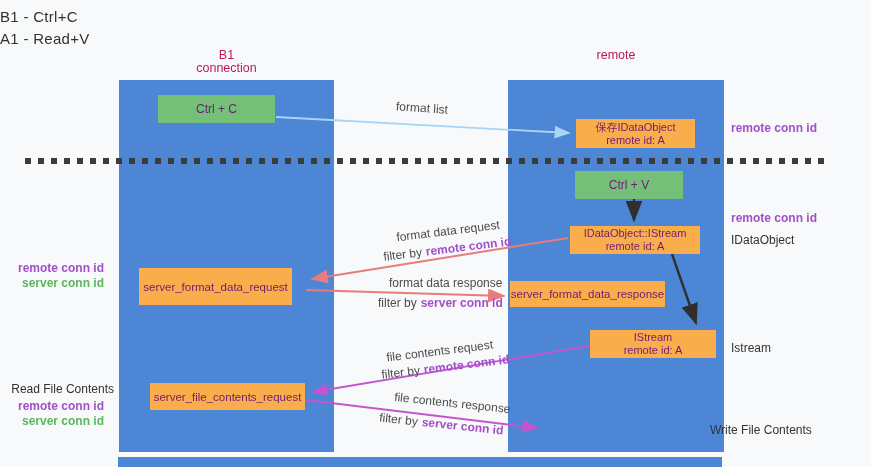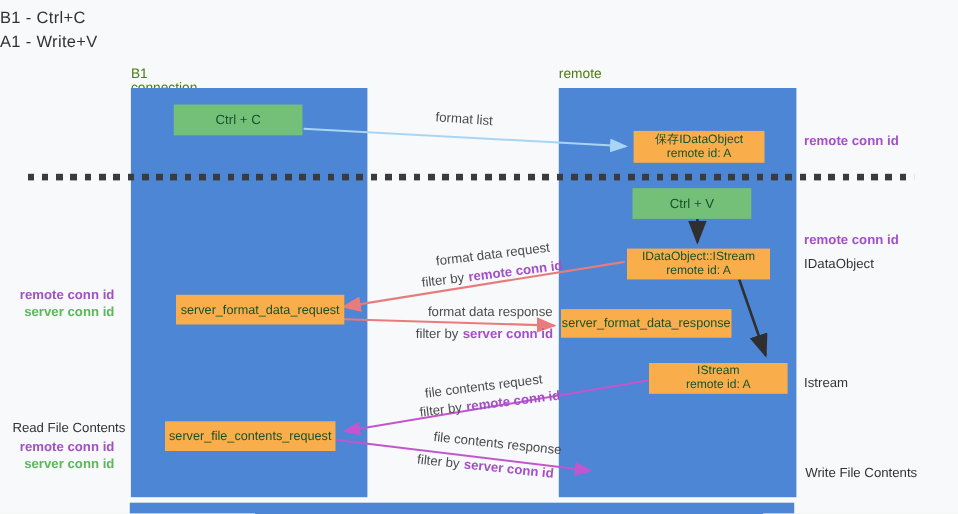--- a/index.html
+++ b/index.html
@@ -8,37 +8,37 @@
     --arrow-salmon:#e87c7c; --arrow-magenta:#c356ce; --arrow-lightblue:#a9d5f5; --arrow-black:#2f2f2f;
     --ink:#3c3c3c; --label-ink:#4c4c4c;
   }
   *{margin:0;padding:0;box-sizing:border-box}
   html,body{background:#f0f0f0}
   body{font-family:"Liberation Sans","DejaVu Sans",sans-serif}
   #canvas{position:relative;width:871px;height:467px;background:#f8f9fa;overflow:hidden}
 
   .title{position:absolute;top:6px;left:0;width:100%;text-align:left;font-size:15px;
          line-height:22px;color:#323232;letter-spacing:.3px}
-  .lane-header{position:absolute;top:61px;font-size:12.5px;line-height:13px;color:#4d7c0f}
+  .lane-header{position:absolute;top:49px;text-align:center;font-size:12.5px;line-height:13px;color:#be185d}
   .lane{position:absolute;top:80px;height:372px;background:var(--lane-blue)}
   .lane-left{left:119px;width:215px}
   .lane-right{left:508px;width:216px}
   .bottom-bar{position:absolute;left:118px;top:457px;width:604px;height:10px;background:var(--lane-blue)}
 
   .dashline{position:absolute;left:25px;top:158px;width:806px;height:6px;z-index:3;
             background:repeating-linear-gradient(90deg,#3b3b3b 0 6px,transparent 6px 13px)}
 
   svg.arrows{position:absolute;left:0;top:0;z-index:2}
   .l-blue{stroke:var(--arrow-lightblue);stroke-width:1.8}
   .l-black{stroke:var(--arrow-black);stroke-width:2.4}
   .l-salmon{stroke:var(--arrow-salmon);stroke-width:2}
   .l-magenta{stroke:var(--arrow-magenta);stroke-width:1.8}
 
   .node{position:absolute;z-index:4;display:flex;flex-direction:column;align-items:center;
-        justify-content:center;color:#14532d;text-align:left;white-space:nowrap}
+        justify-content:center;color:#701a75;text-align:left;white-space:nowrap}
   .node.green{background:var(--box-green);font-size:12px}
   .node.orange{background:var(--box-orange);font-size:11.5px}
   .node.two{font-size:11px;line-height:13px}
 
   .flabel{position:absolute;z-index:5;font-size:12px;color:var(--label-ink);white-space:nowrap}
   .kw{font-weight:bold;margin-left:4px}
   .purple{color:var(--purple-text)}
   .green-t{color:var(--green-text)}
   .side{position:absolute;z-index:5;font-size:12px;white-space:nowrap}
   .side.bold{font-weight:bold}
@@ -46,21 +46,21 @@
   .stack{position:absolute;z-index:5;font-size:12px;line-height:15px;text-align:right;
          font-weight:bold;white-space:nowrap}
 </style>
 </head>
 <body>
 
 <div id="canvas">
 
   <div class="title">
     <div>B1 - Ctrl+C</div>
-    <div>A1 - Write+V</div>
+    <div>A1 - Read+V</div>
   </div>
 
   <div class="lane-header" style="left:119px;width:215px">
     <div>B1</div>
     <div>connection</div>
   </div>
   <div class="lane-header" style="left:508px;width:216px">
     <div>remote</div>
   </div>
 
@@ -105,21 +105,21 @@
 
   <div class="node green" style="left:575px;top:171px;width:108px;height:28px">
     <div>Ctrl + V</div>
   </div>
 
   <div class="node orange two" style="left:570px;top:226px;width:130px;height:28px">
     <div>IDataObject::IStream</div>
     <div>remote id: A</div>
   </div>
 
-  <div class="node orange" style="left:160px;top:268px;width:153px;height:27px">
+  <div class="node orange" style="left:139px;top:268px;width:153px;height:37px">
     <div>server_format_data_request</div>
   </div>
 
   <div class="node orange" style="left:510px;top:281px;width:155px;height:26px">
     <div>server_format_data_response</div>
   </div>
 
   <div class="node orange two" style="left:590px;top:330px;width:126px;height:28px">
     <div>IStream</div>
     <div>remote id: A</div>
@@ -149,21 +149,21 @@
 
   <div class="flabel" style="left:394px;top:396px;transform:rotate(6deg)">file contents response</div>
   <div class="flabel" style="left:379px;top:417px;transform:rotate(6deg)">
     <span>filter by</span><span class="kw purple">server conn id</span>
   </div>
 
   <div class="side bold purple" style="left:731px;top:121px">remote conn id</div>
   <div class="side bold purple" style="left:731px;top:211px">remote conn id</div>
   <div class="side dark" style="left:731px;top:233px">IDataObject</div>
   <div class="side dark" style="left:731px;top:341px">Istream</div>
-  <div class="side dark" style="left:732px;top:423px">Write File Contents</div>
+  <div class="side dark" style="left:710px;top:423px">Write File Contents</div>
 
   <div class="stack" style="left:0;width:104px;top:261px">
     <div class="purple">remote conn id</div>
     <div class="green-t">server conn id</div>
   </div>
   <div class="side dark" style="left:0;width:114px;top:382px;text-align:right">Read File Contents</div>
   <div class="stack" style="left:0;width:104px;top:399px">
     <div class="purple">remote conn id</div>
     <div class="green-t">server conn id</div>
   </div>

